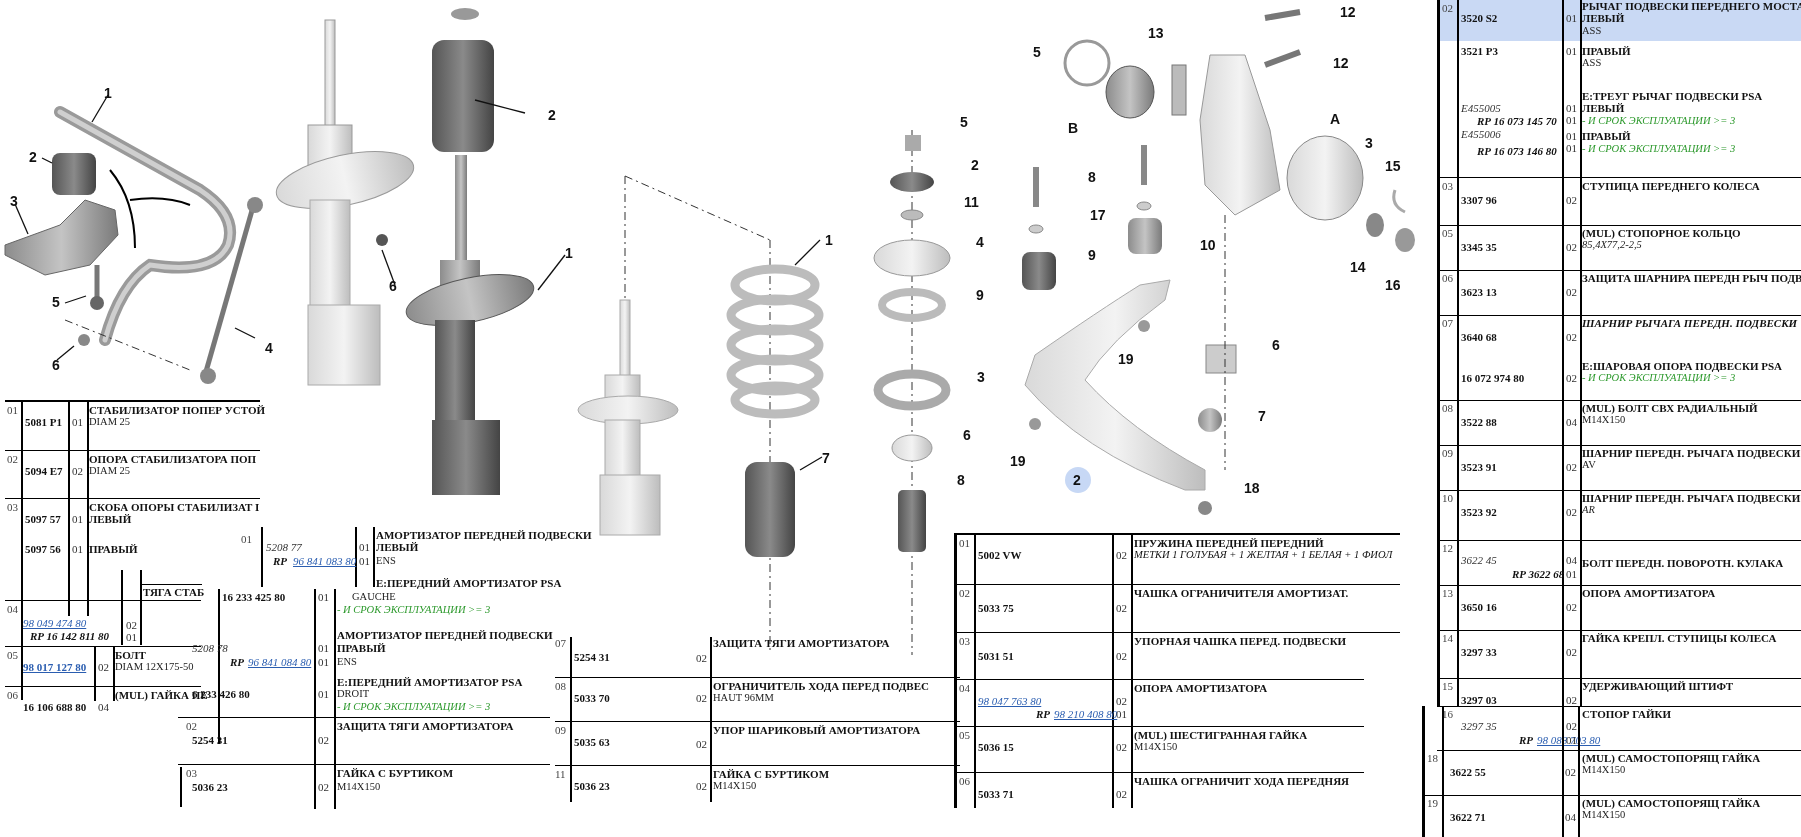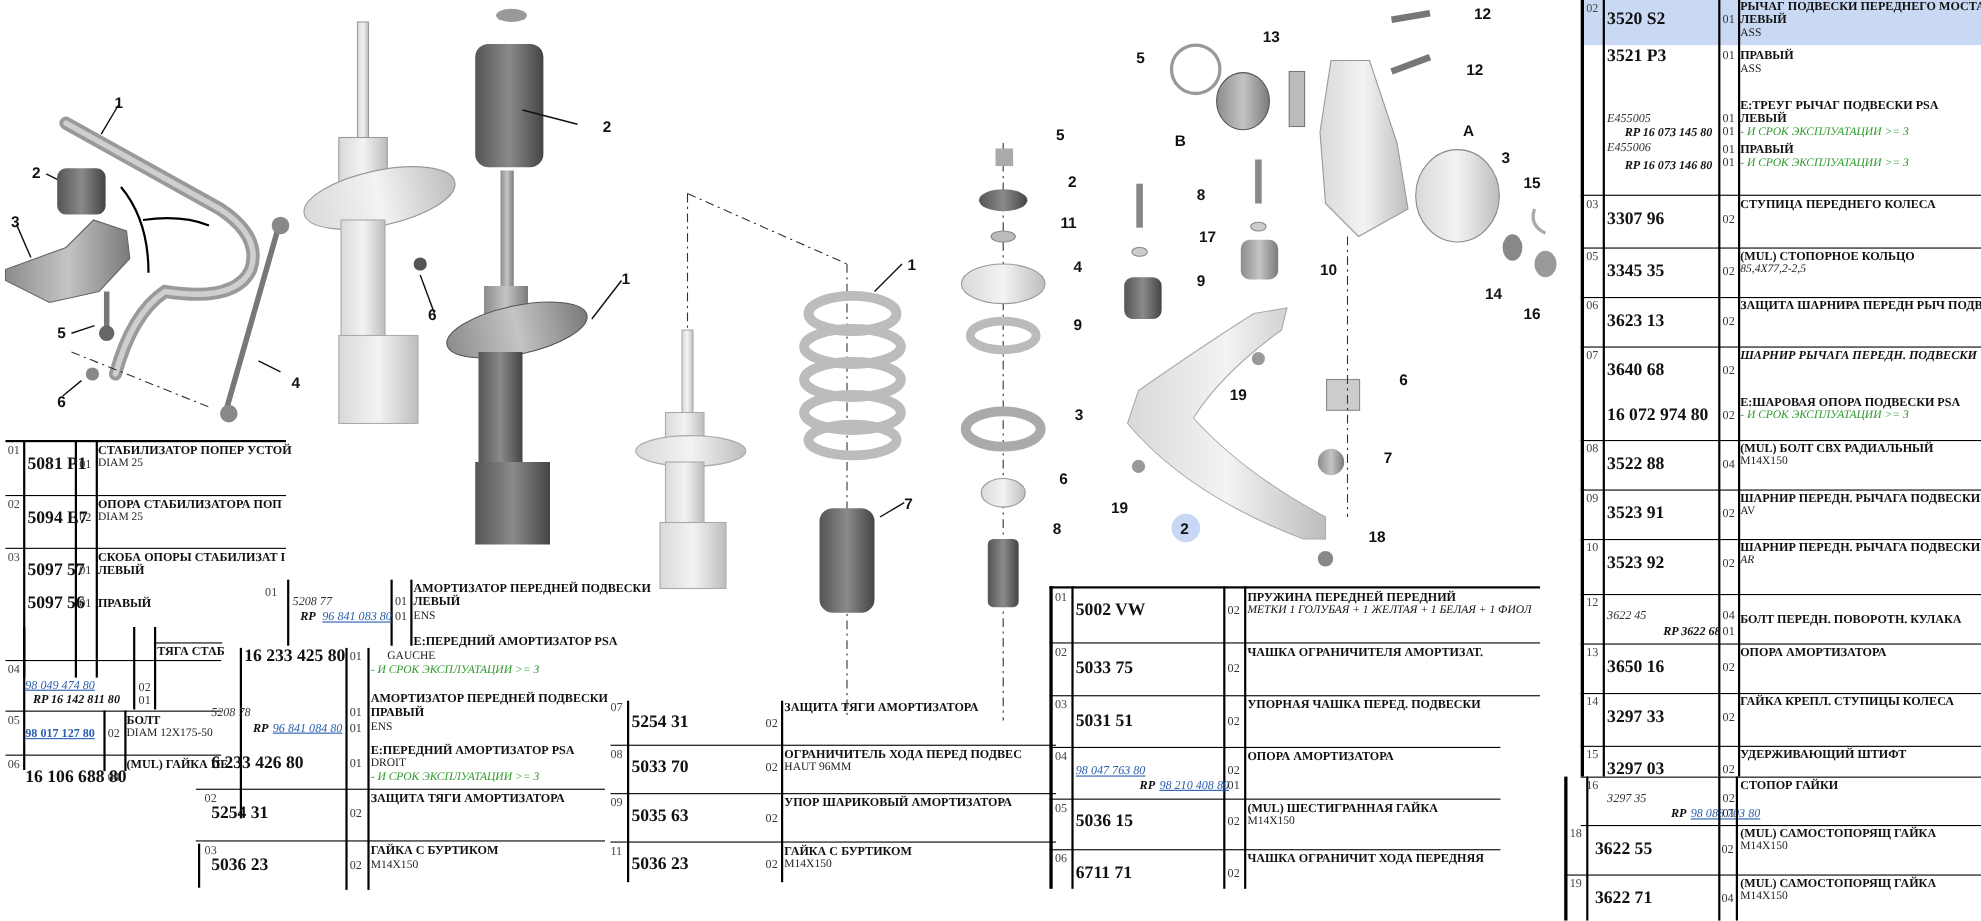--- a/index.html
+++ b/index.html
@@ -5,21 +5,21 @@
   html, body { margin:0; padding:0; }
   body { width:1801px; height:837px; position:relative; overflow:hidden; background:#ffffff;
          font-family:"Liberation Serif", "DejaVu Serif", serif; color:#111; }
   .abs { position:absolute; }
   .diagram { position:absolute; left:0; top:0; width:1801px; height:837px; }
   .callout { font-family:"Liberation Sans", "DejaVu Sans", sans-serif; font-weight:bold; font-size:14px; fill:#111; }
   .hl-circle { fill:#c7d8f5; }
   .row { position:absolute; left:0; right:0; }
   .cell { position:absolute; font-size:11px; line-height:12px; white-space:nowrap; }
   .idx { color:#444; font-size:11px; }
-  .ref { font-weight:bold; font-size:16px; }
+  .ref { font-weight:bold; font-size:11px; }
   .refi { font-style:italic; color:#333; font-size:11px; }
   .rp { font-style:italic; font-weight:bold; font-size:11px; }
   .link { color:#2a5db0; text-decoration:underline; font-style:italic; cursor:pointer; }
   .linkb { color:#2a5db0; text-decoration:underline; font-weight:bold; cursor:pointer; }
   .qty { color:#333; font-size:11px; }
   .title { font-weight:bold; font-size:11px; text-transform:none; }
   .sub { font-size:10.5px; color:#222; }
   .green { font-style:italic; color:#2e9a2e; font-size:10.5px; }
   .ital { font-style:italic; font-size:10.5px; }
   .vline { position:absolute; background:#000; width:1.5px; }
@@ -404,21 +404,21 @@
   <div class="row" style="top:194px;height:45px;">
     <span class="cell idx" style="left:5px;top:2px;">05</span>
     <span class="cell ref" style="left:24px;top:14px;">5036 15</span>
     <span class="cell qty" style="left:162px;top:14px;">02</span>
     <span class="cell title" style="left:180px;top:2px;">(MUL) ШЕСТИГРАННАЯ ГАЙКА</span>
     <span class="cell sub" style="left:180px;top:14px;">M14X150</span>
   </div>
   <div class="hline" style="left:0;top:239px;width:410px;height:1px;"></div>
   <div class="row" style="top:240px;height:35px;">
     <span class="cell idx" style="left:5px;top:2px;">06</span>
-    <span class="cell ref" style="left:24px;top:15px;">6711 71</span>
+    <span class="cell ref" style="left:24px;top:15px;">5033 71</span>
     <span class="cell qty" style="left:162px;top:15px;">02</span>
     <span class="cell title" style="left:180px;top:2px;">ЧАШКА ОГРАНИЧИТ ХОДА ПЕРЕДНЯЯ</span>
   </div>
 </div>
 
 <div class="abs" style="left:1437px;top:0;width:364px;height:837px;">
   <div class="hl-row" style="left:3px;top:0;width:361px;height:41px;"></div>
   <div class="vline thick" style="left:0;top:0;height:706px;"></div>
   <div class="vline" style="left:20px;top:0;height:706px;"></div>
   <div class="vline" style="left:125px;top:0;height:706px;"></div>
@@ -436,21 +436,21 @@
     <span class="cell ref" style="left:24px;top:2px;">3521 P3</span>
     <span class="cell qty" style="left:129px;top:2px;">01</span>
     <span class="cell title" style="left:145px;top:2px;">ПРАВЫЙ</span>
     <span class="cell sub" style="left:145px;top:14px;">ASS</span>
   </div>
   <div class="row" style="top:88px;height:80px;">
     <span class="cell title" style="left:145px;top:2px;">E:ТРЕУГ РЫЧАГ ПОДВЕСКИ PSA</span>
     <span class="cell refi" style="left:24px;top:14px;">E455005</span>
     <span class="cell qty" style="left:129px;top:14px;">01</span>
     <span class="cell title" style="left:145px;top:14px;">ЛЕВЫЙ</span>
-    <span class="cell rp" style="left:40px;top:27px;">RP 16 073 145 80</span>
+    <span class="cell rp" style="left:40px;top:27px;">RP 16 073 145 70</span>
     <span class="cell qty" style="left:129px;top:26px;">01</span>
     <span class="cell green" style="left:145px;top:27px;">- И СРОК ЭКСПЛУАТАЦИИ &gt;= 3</span>
     <span class="cell refi" style="left:24px;top:40px;">E455006</span>
     <span class="cell qty" style="left:129px;top:42px;">01</span>
     <span class="cell title" style="left:145px;top:42px;">ПРАВЫЙ</span>
     <span class="cell rp" style="left:40px;top:57px;">RP 16 073 146 80</span>
     <span class="cell qty" style="left:129px;top:54px;">01</span>
     <span class="cell green" style="left:145px;top:55px;">- И СРОК ЭКСПЛУАТАЦИИ &gt;= 3</span>
   </div>
   <div class="hline" style="left:0;top:177px;width:364px;height:1px;"></div>

